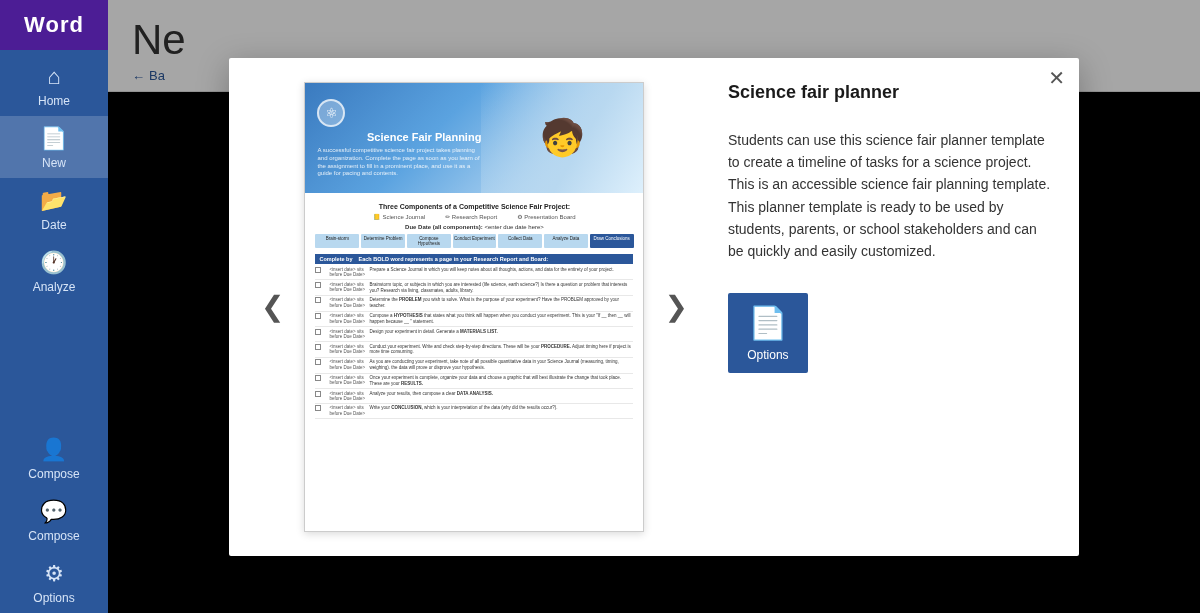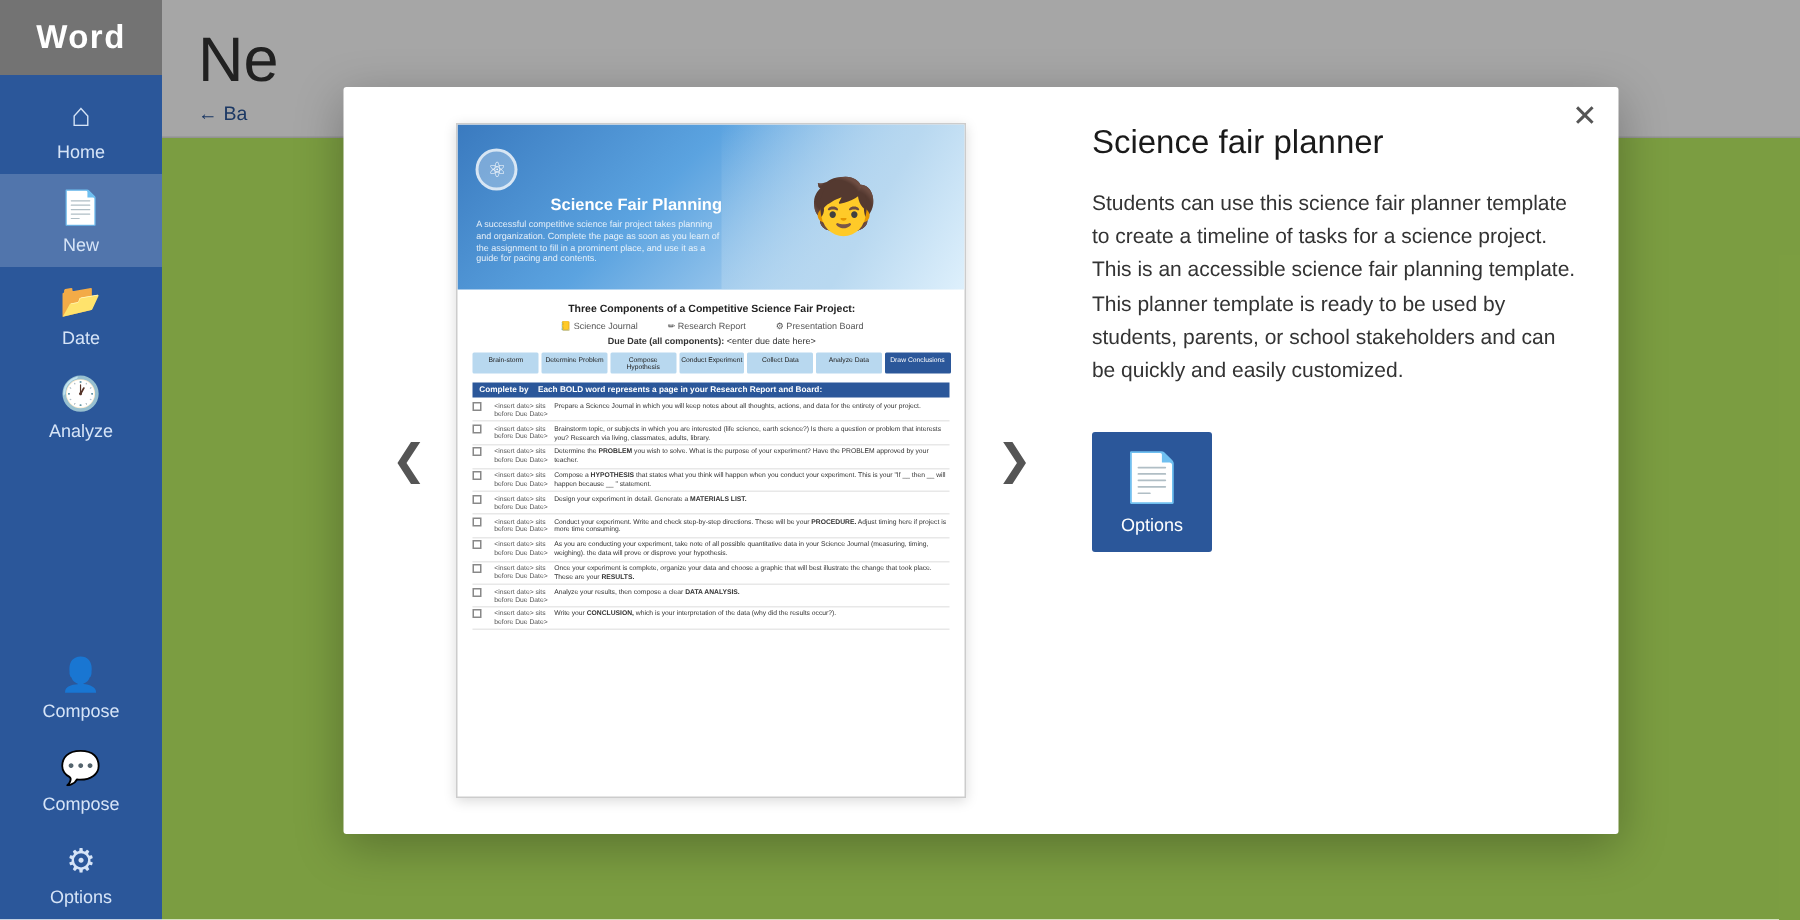--- a/index.html
+++ b/index.html
@@ -18,21 +18,21 @@
       background: #2b579a;
       display: flex;
       flex-direction: column;
       align-items: center;
       padding-top: 0;
       height: 613px;
       flex-shrink: 0;
     }
     .sidebar-logo {
       width: 100%;
-      background: #737373;
+      background: #4c1d95;
       padding: 12px 0;
       text-align: center;
       color: #fff;
       font-size: 22px;
       font-weight: bold;
       letter-spacing: 1px;
       margin-bottom: 4px;
     }
     .sidebar-item {
       width: 100%;
@@ -49,21 +49,21 @@
     .sidebar-item .icon { font-size: 22px; }
     .sidebar-bottom {
       margin-top: auto;
       width: 100%;
     }
     .sidebar-bottom .sidebar-item { color: #d6e4f7; }
 
     
     .main {
       flex: 1;
-      background: #bef264;
+      background: #000000;
       position: relative;
       display: flex;
       flex-direction: column;
     }
     .main-header {
       background: #fff;
       padding: 16px 24px 8px 24px;
       border-bottom: 1px solid #e0e0e0;
     }
     .main-title {
@@ -268,24 +268,24 @@
     }
 
     
     .info-panel {
       flex: 1;
       display: flex;
       flex-direction: column;
       gap: 10px;
     }
     .template-name {
-      font-size: 22px;
-      font-weight: 400;
+      font-size: 18px;
+      font-weight: 700;
       color: #1a1a1a;
-      margin-bottom: 6px;
+      margin-bottom: 16px;
     }
     .provider-row {
       display: flex;
       align-items: center;
       gap: 8px;
       font-size: 13px;
       color: #555;
       margin-bottom: 12px;
     }
     .provider-link {

